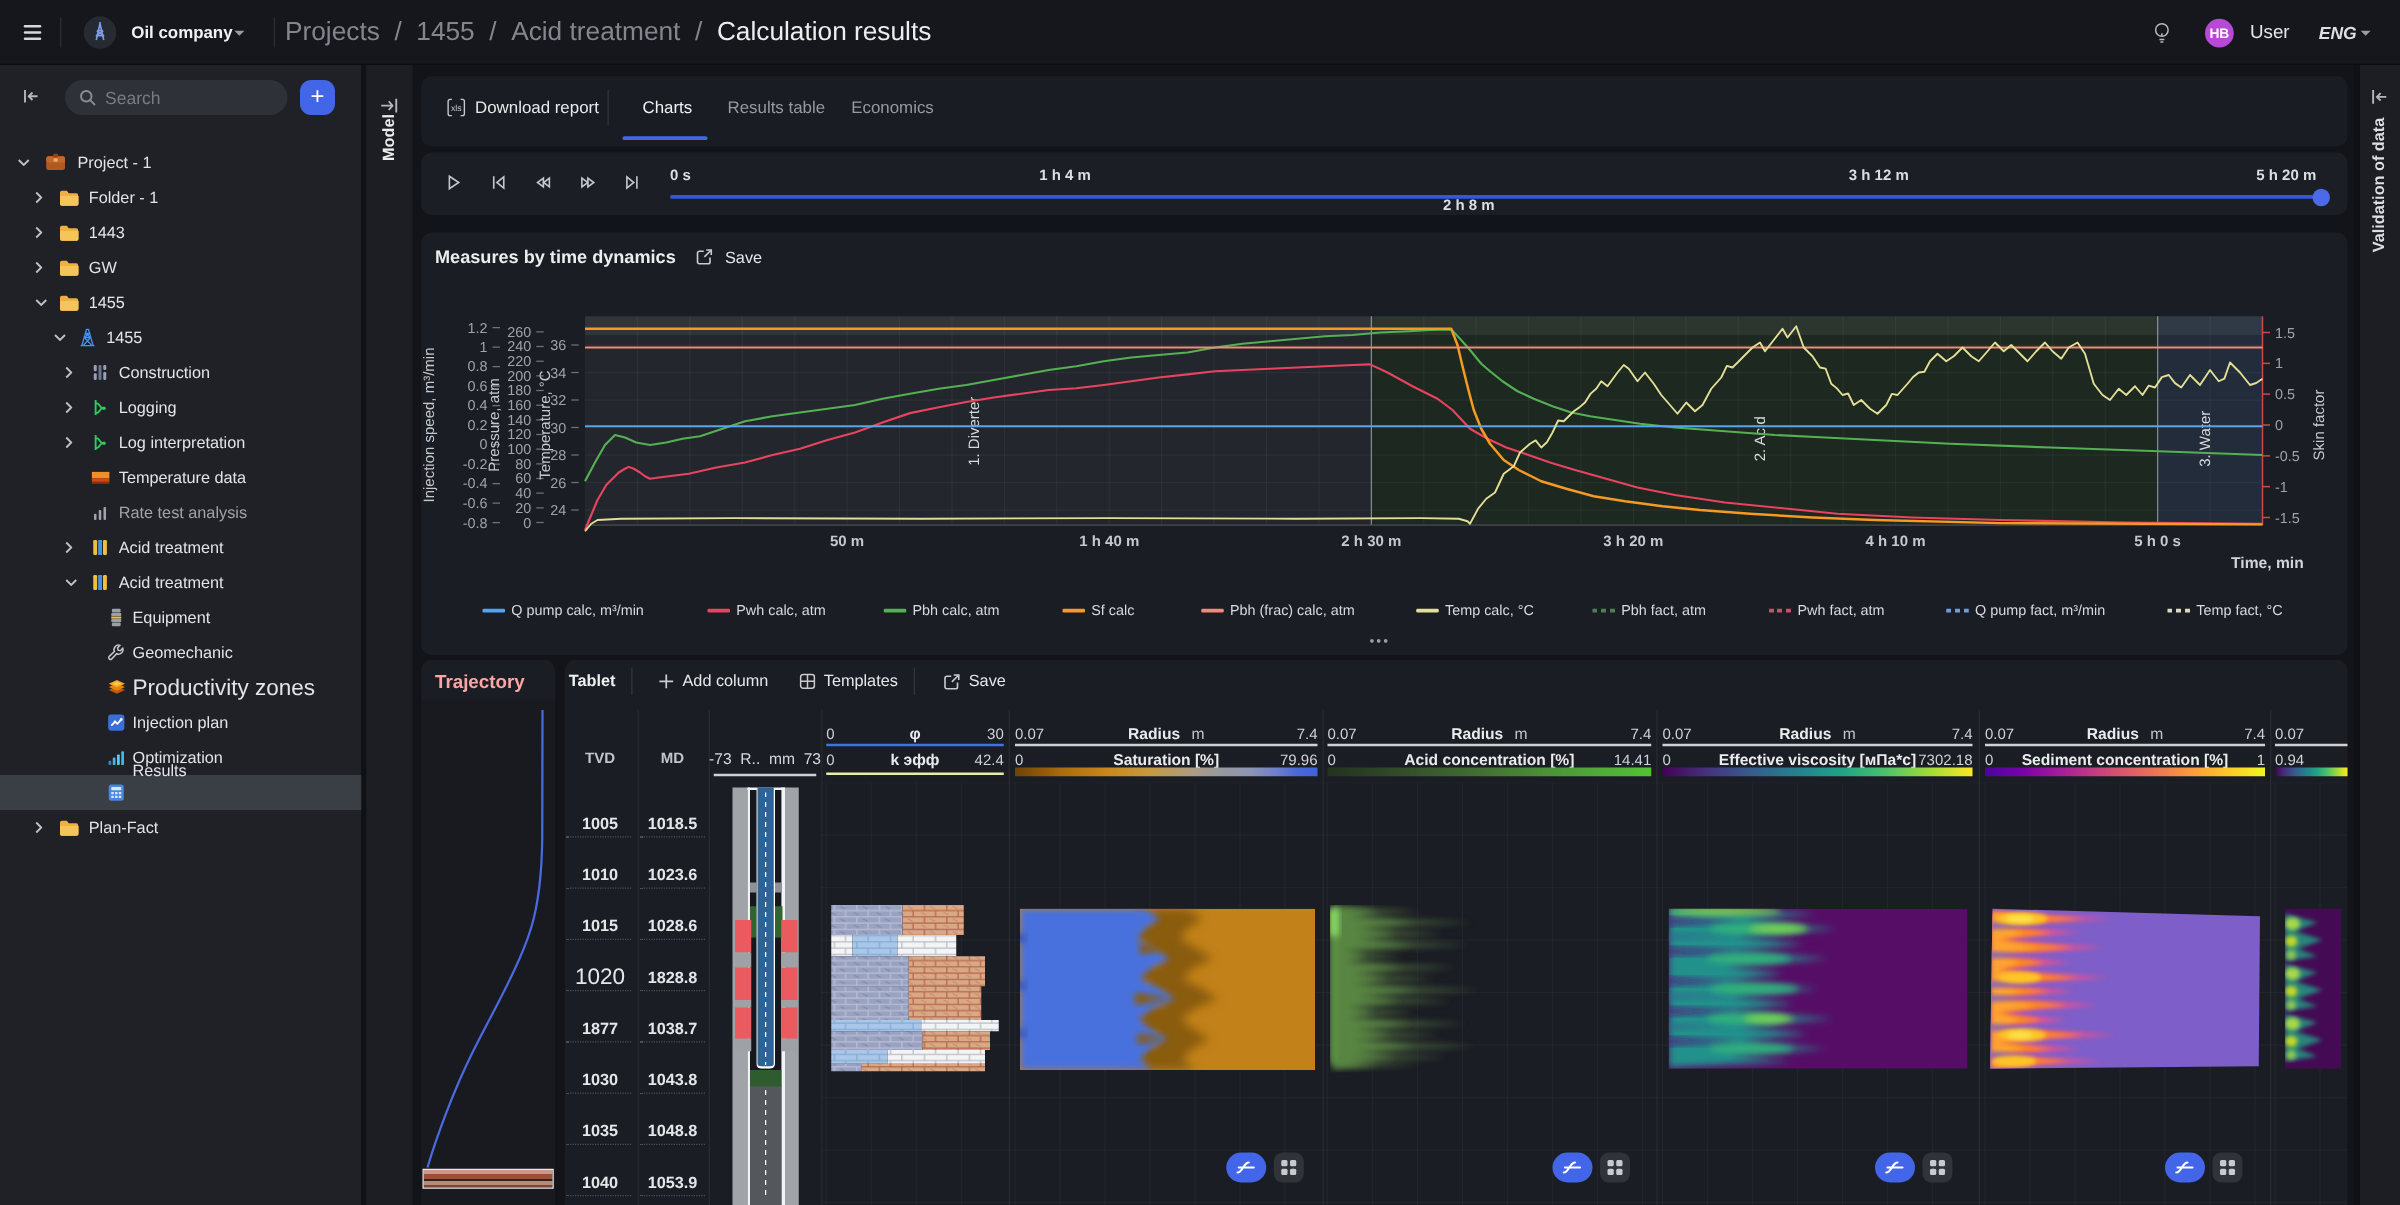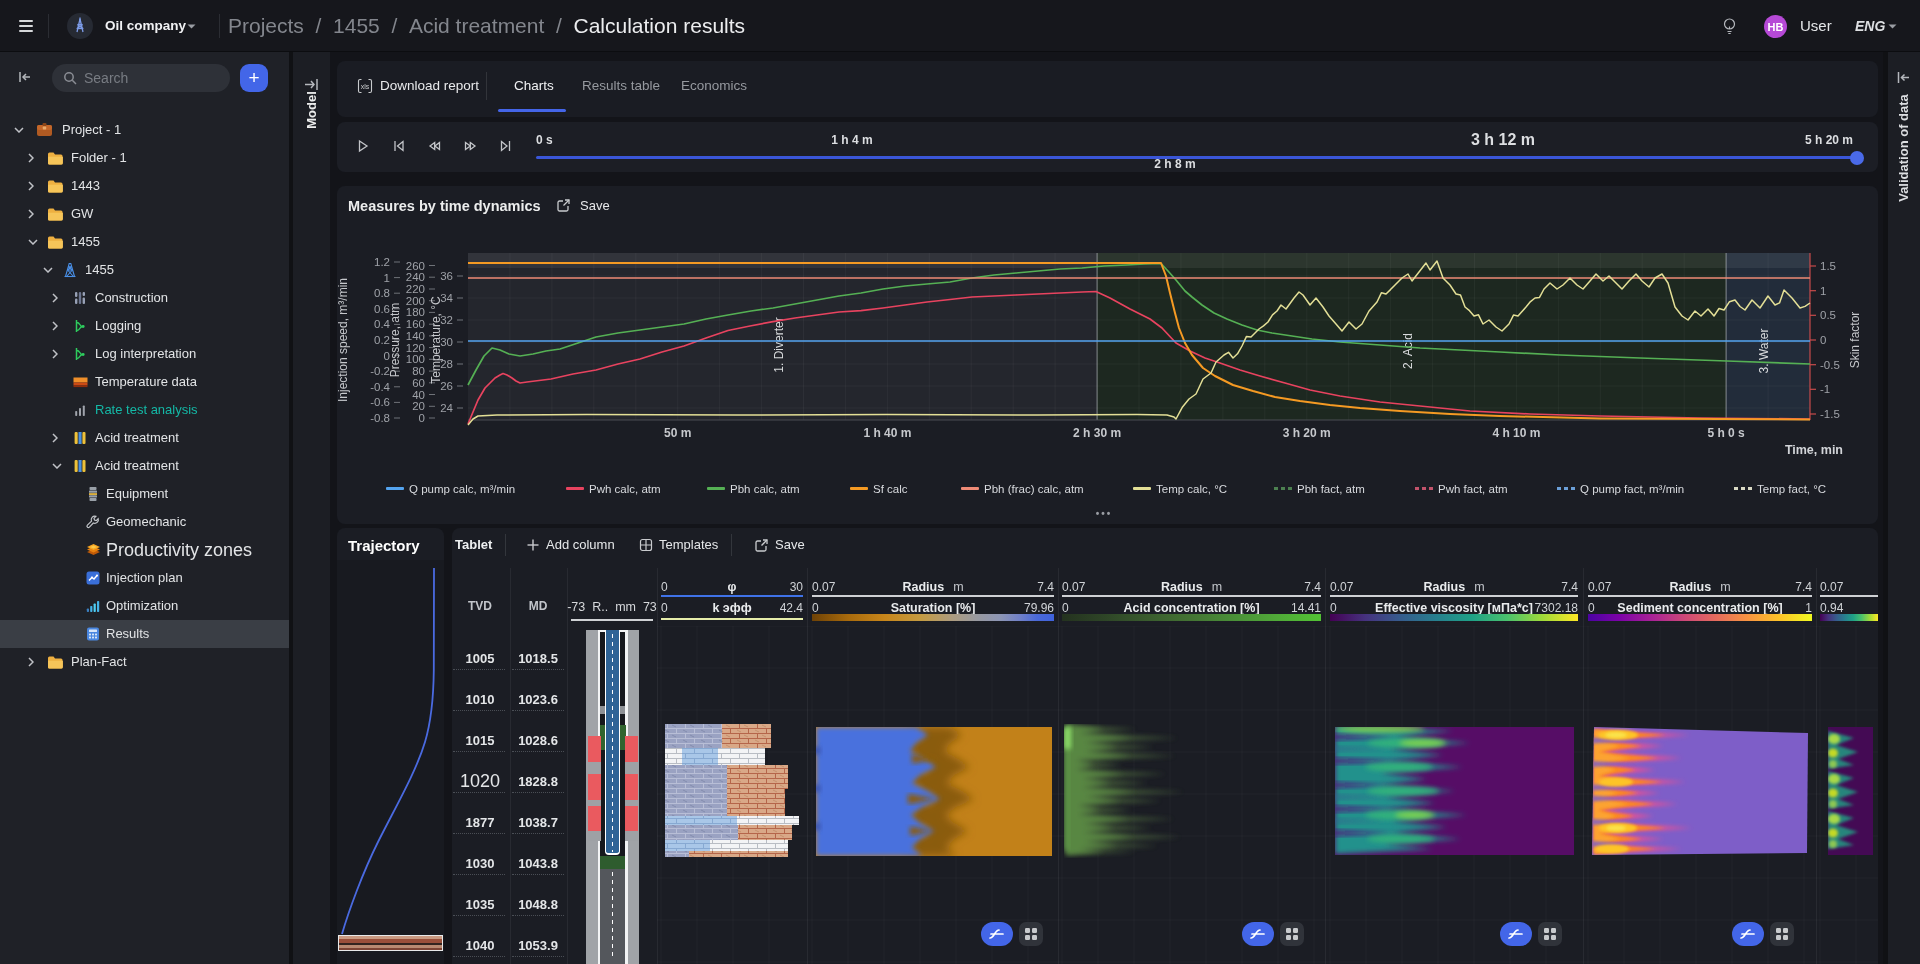--- a/index.html
+++ b/index.html
@@ -212,21 +212,21 @@
 <div style="position:absolute;left:95px;top:373px;font-size:13px;color:#e2e4e6;font-weight:500;line-height:18px;white-space:nowrap;">Temperature data</div>
 <div style="position:absolute;left:72px;top:402px;width:17px;height:16px;">
       <svg width="16" height="16" viewBox="0 0 16 16">
         <g fill="#9fa3ab">
           <rect x="3.2" y="9" width="2" height="5" rx="0.8"></rect>
           <rect x="7" y="6" width="2" height="8" rx="0.8"></rect>
           <rect x="10.8" y="3.5" width="2" height="10.5" rx="0.8"></rect>
         </g>
       </svg>
     </div>
-<div style="position:absolute;left:95px;top:401px;font-size:13px;color:#14b8a6;font-weight:500;line-height:18px;white-space:nowrap;text-align:center;">Rate test analysis</div>
+<div style="position:absolute;left:95px;top:401px;font-size:13px;color:#a3a3a3;font-weight:500;line-height:18px;white-space:nowrap;text-align:center;">Rate test analysis</div>
 <div style="position:absolute;left:52px;top:433px;width:6px;height:10px;">
       <svg width="6" height="10">
         <path d="M1 1 L5 5 L1 9" stroke="#c0c2c7" stroke-width="1.5" fill="none"></path>
       </svg>
     </div>
 <div style="position:absolute;left:72px;top:430px;width:17px;height:16px;">
       <svg width="16" height="16" viewBox="0 0 16 16">
         <rect x="2.6" y="2" width="3.1" height="12" rx="1" fill="#edc13a"></rect>
         <rect x="6.5" y="2" width="3.1" height="12" fill="#4a90e0"></rect>
         <rect x="10.4" y="2" width="3.1" height="12" rx="1" fill="#edc13a"></rect>
@@ -300,21 +300,21 @@
         <g fill="#d8e6f8">
           <rect x="4" y="7.6" width="2" height="1.8"></rect>
           <rect x="7" y="7.6" width="2" height="1.8"></rect>
           <rect x="10" y="7.6" width="2" height="1.8"></rect>
           <rect x="4" y="10.6" width="2" height="1.8"></rect>
           <rect x="7" y="10.6" width="2" height="1.8"></rect>
           <rect x="10" y="10.6" width="2" height="1.8"></rect>
         </g>
       </svg>
     </div>
-<div style="position:absolute;left:106px;top:625px;font-size:13px;color:#e2e4e6;font-weight:500;line-height:18px;white-space:nowrap;">Results</div>
+<div style="position:absolute;left:106px;top:608px;font-size:13px;color:#e2e4e6;font-weight:500;line-height:18px;white-space:nowrap;">Results</div>
 <div style="position:absolute;left:28px;top:657px;width:6px;height:10px;">
       <svg width="6" height="10">
         <path d="M1 1 L5 5 L1 9" stroke="#c0c2c7" stroke-width="1.5" fill="none"></path>
       </svg>
     </div>
 <div style="position:absolute;left:47px;top:654px;width:17px;height:16px;">
       <svg width="17" height="16" viewBox="0 0 17 16">
         <path d="M1 4 a1.5 1.5 0 0 1 1.5-1.5 h4 l1.5 2 h6 a1.5 1.5 0 0 1 1.5 1.5 v7 a1.5 1.5 0 0 1 -1.5 1.5 h-11.5 a1.5 1.5 0 0 1 -1.5-1.5 z" fill="#eeb041"></path>
         <path d="M1 6.8 h14.9 v6.2 a1.5 1.5 0 0 1 -1.5 1.5 h-11.9 a1.5 1.5 0 0 1 -1.5-1.5 z" fill="#f6c559"></path>
       </svg>
@@ -404,21 +404,21 @@
       </svg>
     </div>
 <div style="position:absolute;left:536px;top:131px;font-size:12px;color:#dcdee1;font-weight:600;line-height:18px;white-space:nowrap;">0 s</div>
 <div style="position:absolute;left:852px;top:140px;width:0px;height:0px;display:flex;align-items:center;justify-content:center;overflow:visible;">
       <span style="font-size:12px;color:#dcdee1;font-weight:600;white-space:nowrap;">1 h 4 m</span>
     </div>
 <div style="position:absolute;left:1175px;top:140px;width:0px;height:0px;display:flex;align-items:center;justify-content:center;overflow:visible;">
       <span style="font-size:12px;color:#dcdee1;font-weight:600;white-space:nowrap;margin-top:48px;">2 h 8 m</span>
     </div>
 <div style="position:absolute;left:1503px;top:140px;width:0px;height:0px;display:flex;align-items:center;justify-content:center;overflow:visible;">
-      <span style="font-size:16px;color:#dcdee1;font-weight:600;white-space:nowrap;">3 h 12 m</span>
+      <span style="font-size:12px;color:#dcdee1;font-weight:600;white-space:nowrap;">3 h 12 m</span>
     </div>
 <div style="position:absolute;left:1805px;top:131px;font-size:12px;color:#dcdee1;font-weight:600;line-height:18px;white-space:nowrap;">5 h 20 m</div>
 <div style="position:absolute;left:536px;top:156px;width:1322px;height:3px;background:#3a56d8;border-radius:2px;"></div>
 <div style="position:absolute;left:1850px;top:151px;width:14px;height:14px;background:#4a6ae8;border-radius:50%;"></div>
 <div style="position:absolute;left:337px;top:186px;width:1541px;height:338px;background:#1b1d24;border-radius:8px;"></div>
 <div style="position:absolute;left:348px;top:197px;font-size:14.5px;color:#eceded;font-weight:700;line-height:18px;white-space:nowrap;">Measures by time dynamics</div>
 <div style="position:absolute;left:556px;top:198px;width:15px;height:15px;">
       <svg width="15" height="15">
         <g stroke="#c9cbce" stroke-width="1.3" fill="none">
           <path d="M12 8 v3.5 a1.5 1.5 0 0 1 -1.5 1.5 h-7 a1.5 1.5 0 0 1 -1.5 -1.5 v-7 a1.5 1.5 0 0 1 1.5 -1.5 H7"></path>
@@ -593,21 +593,21 @@
 <div style="position:absolute;left:1415px;top:487px;width:18px;height:3px;background:repeating-linear-gradient(to right,#c2536b 0 4px,transparent 4px 7px);"></div>
 <div style="position:absolute;left:1438px;top:480px;font-size:11.5px;color:#d8dade;font-weight:400;line-height:18px;white-space:nowrap;">Pwh fact, atm</div>
 <div style="position:absolute;left:1557px;top:487px;width:18px;height:3px;background:repeating-linear-gradient(to right,#6b9fd8 0 4px,transparent 4px 7px);"></div>
 <div style="position:absolute;left:1580px;top:480px;font-size:11.5px;color:#d8dade;font-weight:400;line-height:18px;white-space:nowrap;">Q pump fact, m³/min</div>
 <div style="position:absolute;left:1734px;top:487px;width:18px;height:3px;background:repeating-linear-gradient(to right,#d9d9c4 0 4px,transparent 4px 7px);"></div>
 <div style="position:absolute;left:1757px;top:480px;font-size:11.5px;color:#d8dade;font-weight:400;line-height:18px;white-space:nowrap;">Temp fact, °C</div>
 <div style="position:absolute;left:1104px;top:513px;width:0px;height:0px;display:flex;align-items:center;justify-content:center;overflow:visible;">
       <span style="font-size:10px;color:#9a9da3;font-weight:700;white-space:nowrap;letter-spacing:2px;">•••</span>
     </div>
 <div style="position:absolute;left:337px;top:528px;width:107px;height:436px;background:#1b1d24;border-radius:8px 8px 0 0;"></div>
-<div style="position:absolute;left:348px;top:537px;font-size:15px;color:#ffffff;font-weight:600;line-height:18px;white-space:nowrap;">Trajectory</div>
+<div style="position:absolute;left:348px;top:537px;font-size:15px;color:#fca5a5;font-weight:600;line-height:18px;white-space:nowrap;">Trajectory</div>
 <div style="position:absolute;left:337px;top:560px;width:107px;height:404px;background:#181a20;">
       <svg width="107" height="404" viewBox="0 0 107 404">
 <path d="M97 8 L96.8 110 C96.5 140 94 162 88 182 C79 212 58 248 41 282 C26 312 12 350 5 374" stroke="#4a6ae0" stroke-width="1.8" fill="none"></path>
 </svg>
     </div>
 <div style="position:absolute;left:338px;top:935px;width:105px;height:16px;background:repeating-linear-gradient(to bottom,#c99a82 0 3px,#9a4f3a 3px 7px,#33241f 7px 9px,#b98a72 9px 12px,#7d4434 12px 15px);border:1.5px solid #e8e9ea;"></div>
 <div style="position:absolute;left:452px;top:528px;width:1426px;height:436px;background:#1b1d24;border-radius:8px 8px 0 0;overflow:hidden;"></div>
 <div style="position:absolute;left:455px;top:536px;font-size:13px;color:#eef0f1;font-weight:600;line-height:18px;white-space:nowrap;">Tablet</div>
     <div style="position:absolute;left:505px;top:534px;width:1px;height:22px;background:#33363c;"></div>
     <div style="position:absolute;left:526px;top:538px;width:14px;height:14px;">

